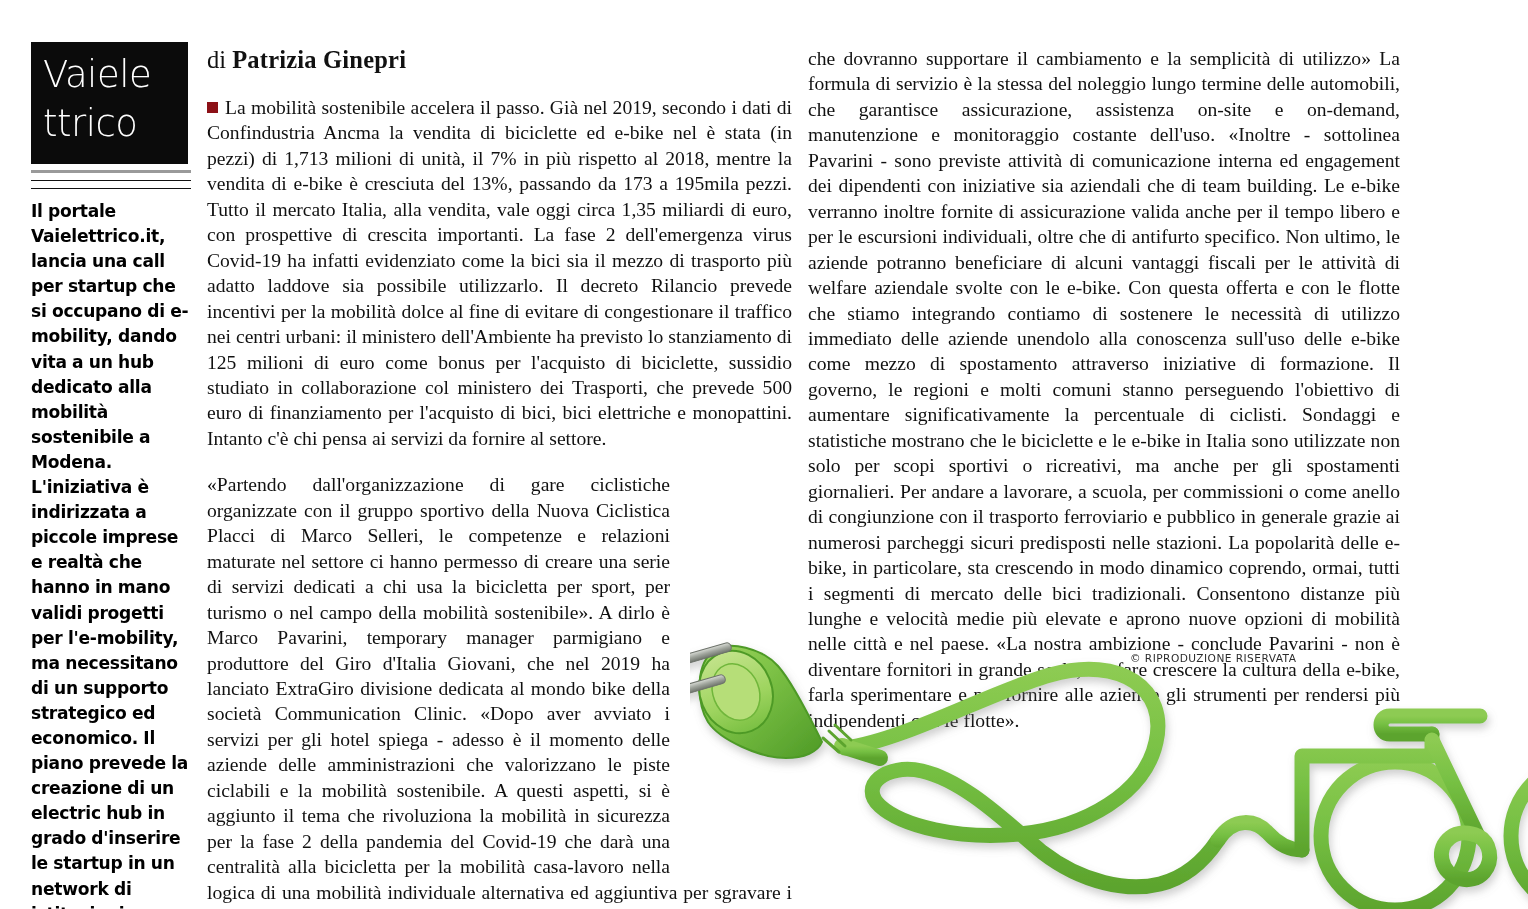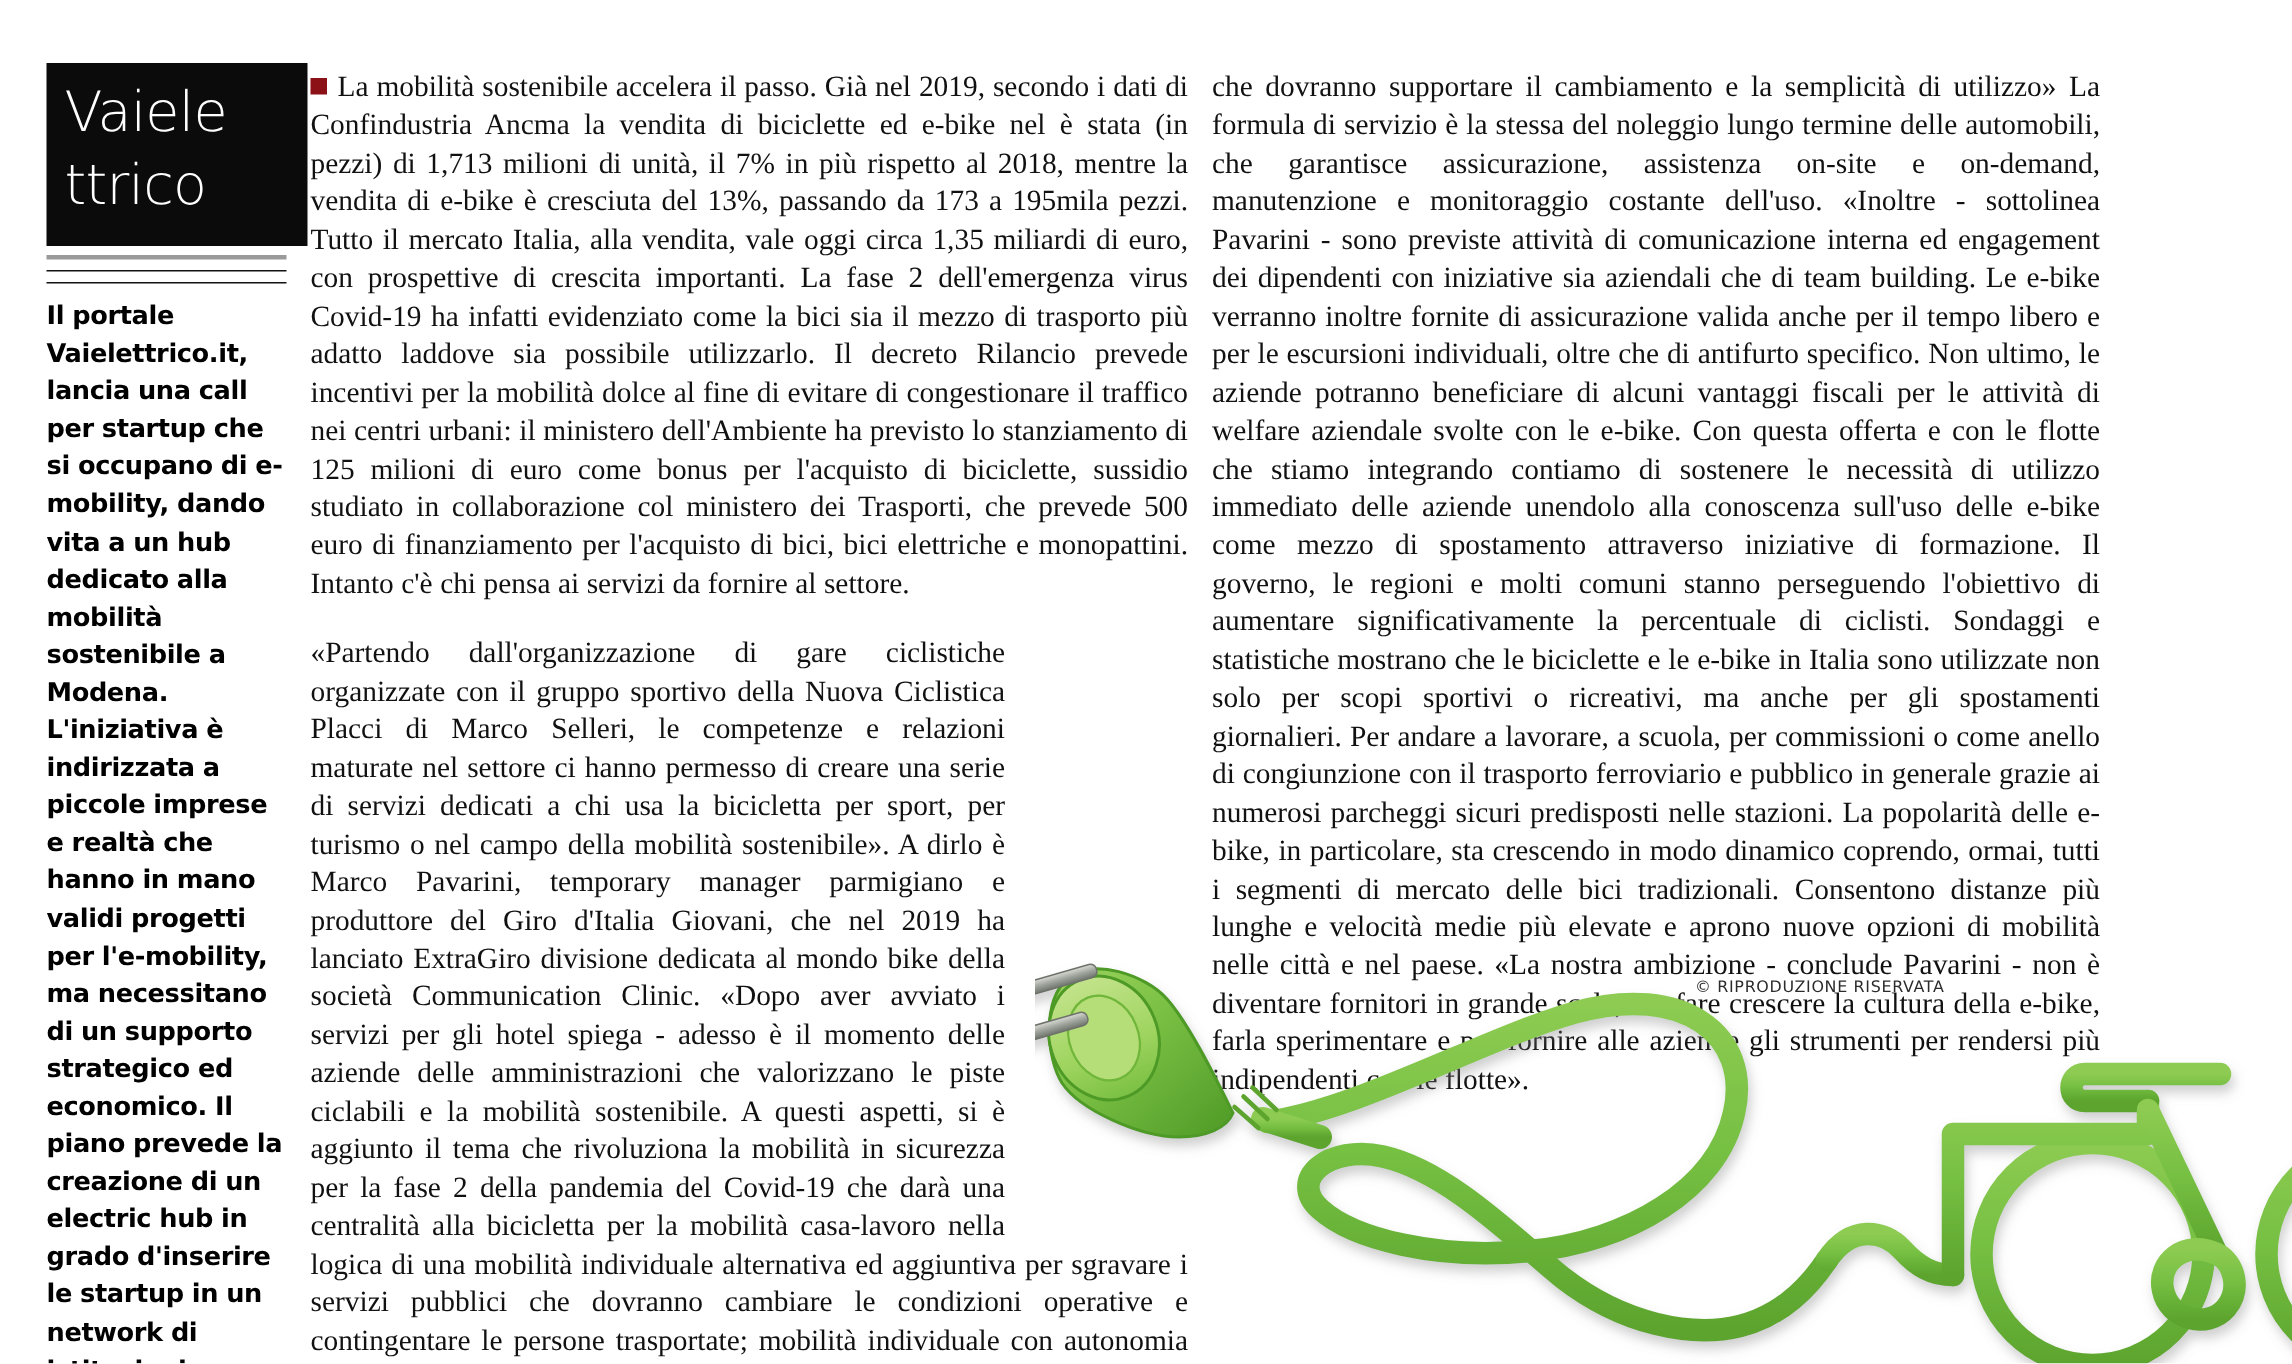--- a/index.html
+++ b/index.html
@@ -17,21 +17,21 @@
   }
 
   
   #sidebar {
     position: absolute;
     left: 31px;
     top: 42px;
     width: 160px;
   }
   #logo-box {
-    width: 174px;
+    width: 157px;
     height: 122px;
     background: #0b0b0b;
     position: relative;
   }
   #logo-text {
     position: absolute;
     left: 12px;
     top: 8px;
     color: #ffffff;
     font-family: "DejaVu Sans", sans-serif;
@@ -143,20 +143,24 @@
     <div id="logo-text">Vaiele
 ttrico</div>
   </div>
   <div class="rule-thick-grey"></div>
   <div class="rule-thin"></div>
   <div class="rule-thin"></div>
   <div id="sidebar-text">Il portale Vaielettrico.it, lancia una call per startup che si occupano di e-mobility, dando vita a un hub dedicato alla mobilità sostenibile a Modena. L'iniziativa è indirizzata a piccole imprese e realtà che hanno in mano validi progetti per l'e-mobility, ma necessitano di un supporto strategico ed economico. Il piano prevede la creazione di un electric hub in grado d'inserire le startup in un network di istituzioni, associazioni e imprese.</div>
 </div>
 
 <div class="column" id="col-main">
+  <div id="byline">
+    <span class="byline-di">di</span>
+    <span class="byline-name">Patrizia Ginepri</span>
+  </div>
 
   <p class="body"><span class="bullet-sq"></span><span>La mobilità sostenibile accelera il passo. Già nel 2019, secondo i dati di Confindustria Ancma la vendita di biciclette ed e-bike nel è stata (in pezzi) di 1,713 milioni di unità, il 7% in più rispetto al 2018, mentre la vendita di e-bike è cresciuta del 13%, passando da 173 a 195mila pezzi. Tutto il mercato Italia, alla vendita, vale oggi circa 1,35 miliardi di euro, con prospettive di crescita importanti. La fase 2 dell'emergenza virus Covid-19 ha infatti evidenziato come la bici sia il mezzo di trasporto più adatto laddove sia possibile utilizzarlo. Il decreto Rilancio prevede incentivi per la mobilità dolce al fine di evitare di congestionare il traffico nei centri urbani: il ministero dell'Ambiente ha previsto lo stanziamento di 125 milioni di euro come bonus per l'acquisto di biciclette, sussidio studiato in collaborazione col ministero dei Trasporti, che prevede 500 euro di finanziamento per l'acquisto di bici, bici elettriche e monopattini. Intanto c'è chi pensa ai servizi da fornire al settore.</span></p>
 
   <p class="body"><span id="plug-float"></span><span>«Partendo dall'organizzazione di gare ciclistiche organizzate con il gruppo sportivo della Nuova Ciclistica Placci di Marco Selleri, le competenze e relazioni maturate nel settore ci hanno permesso di creare una serie di servizi dedicati a chi usa la bicicletta per sport, per turismo o nel campo della mobilità sostenibile». A dirlo è Marco Pavarini, temporary manager parmigiano e produttore del Giro d'Italia Giovani, che nel 2019 ha lanciato ExtraGiro divisione dedicata al mondo bike della società Communication Clinic. «Dopo aver avviato i servizi per gli hotel spiega - adesso è il momento delle aziende delle amministrazioni che valorizzano le piste ciclabili e la mobilità sostenibile. A questi aspetti, si è aggiunto il tema che rivoluziona la mobilità in sicurezza per la fase 2 della pandemia del Covid-19 che darà una centralità alla bicicletta per la mobilità casa-lavoro nella logica di una mobilità individuale alternativa ed aggiuntiva per sgravare i servizi pubblici che dovranno cambiare le condizioni operative e contingentare le persone trasportate; mobilità individuale con autonomia di orari con mantenimento della qualità dell'aria raggiunta in questo scenario di traffico limitato». Così, oltre 500 e-bike sono state messe a disposizione di amministrazioni e aziende attraverso contratti di fornitura stagionale per la sola fase 2. Le flotte di bici saranno fornite alle aziende insieme a una serie di servizi</span></p>
 </div>
 
 <div class="column" id="col-right">
   <p class="body">che dovranno supportare il cambiamento e la semplicità di utilizzo» La formula di servizio è la stessa del noleggio lungo termine delle automobili, che garantisce assicurazione, assistenza on-site e on-demand, manutenzione e monitoraggio costante dell'uso. «Inoltre - sottolinea Pavarini - sono previste attività di comunicazione interna ed engagement dei dipendenti con iniziative sia aziendali che di team building. Le e-bike verranno inoltre fornite di assicurazione valida anche per il tempo libero e per le escursioni individuali, oltre che di antifurto specifico. Non ultimo, le aziende potranno beneficiare di alcuni vantaggi fiscali per le attività di welfare aziendale svolte con le e-bike. Con questa offerta e con le flotte che stiamo integrando contiamo di sostenere le necessità di utilizzo immediato delle aziende unendolo alla conoscenza sull'uso delle e-bike come mezzo di spostamento attraverso iniziative di formazione. Il governo, le regioni e molti comuni stanno perseguendo l'obiettivo di aumentare significativamente la percentuale di ciclisti. Sondaggi e statistiche mostrano che le biciclette e le e-bike in Italia sono utilizzate non solo per scopi sportivi o ricreativi, ma anche per gli spostamenti giornalieri. Per andare a lavorare, a scuola, per commissioni o come anello di congiunzione con il trasporto ferroviario e pubblico in generale grazie ai numerosi parcheggi sicuri predisposti nelle stazioni. La popolarità delle e-bike, in particolare, sta crescendo in modo dinamico coprendo, ormai, tutti i segmenti di mercato delle bici tradizionali. Consentono distanze più lunghe e velocità medie più elevate e aprono nuove opzioni di mobilità nelle città e nel paese. «La nostra ambizione - conclude Pavarini - non è diventare fornitori in grande scala, ma fare crescere la cultura della e-bike, farla sperimentare e poi fornire alle aziende gli strumenti per rendersi più indipendenti con le flotte».</p>
 </div>
 

